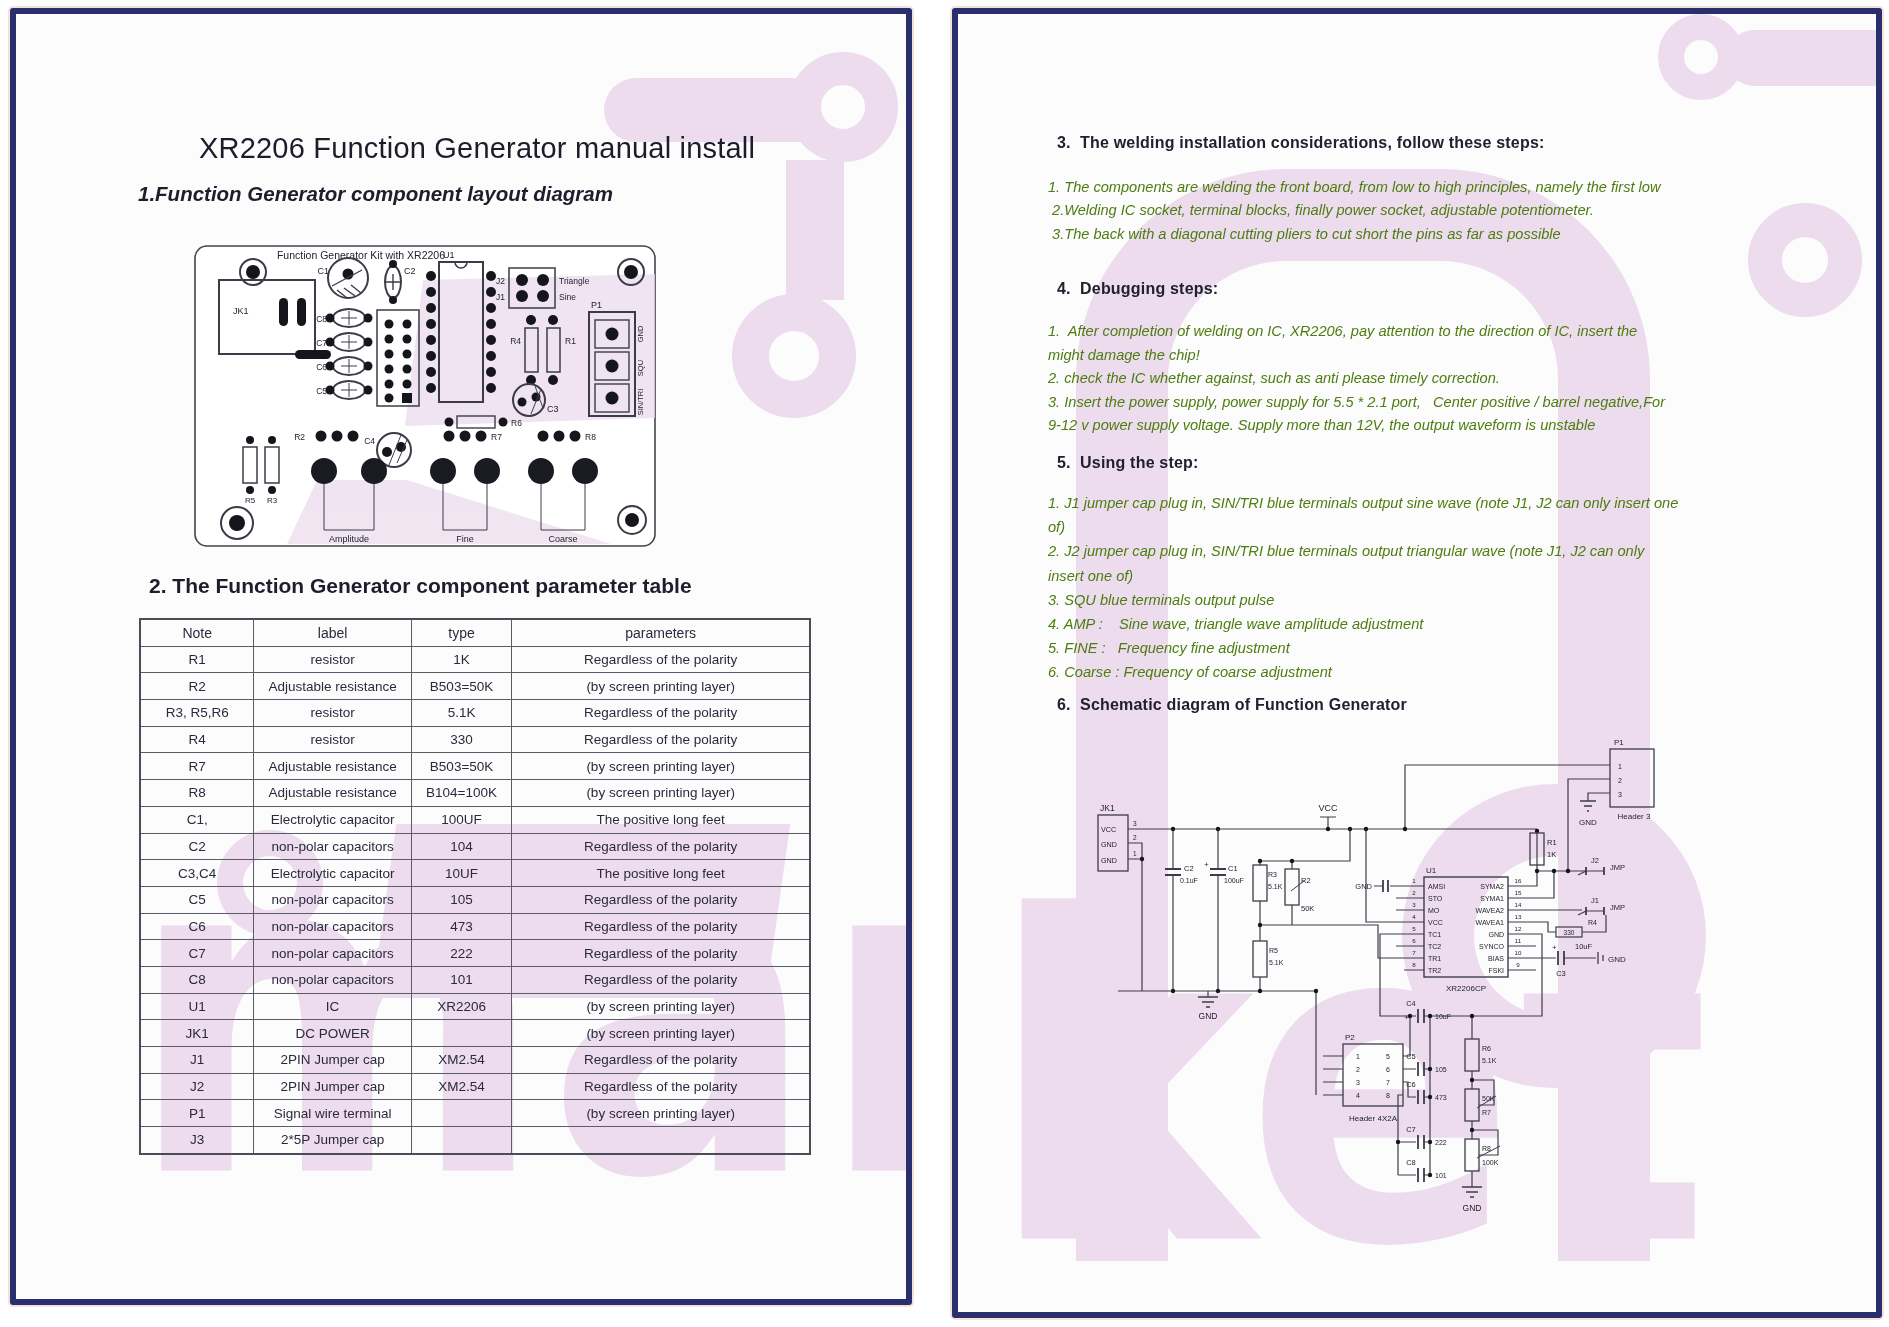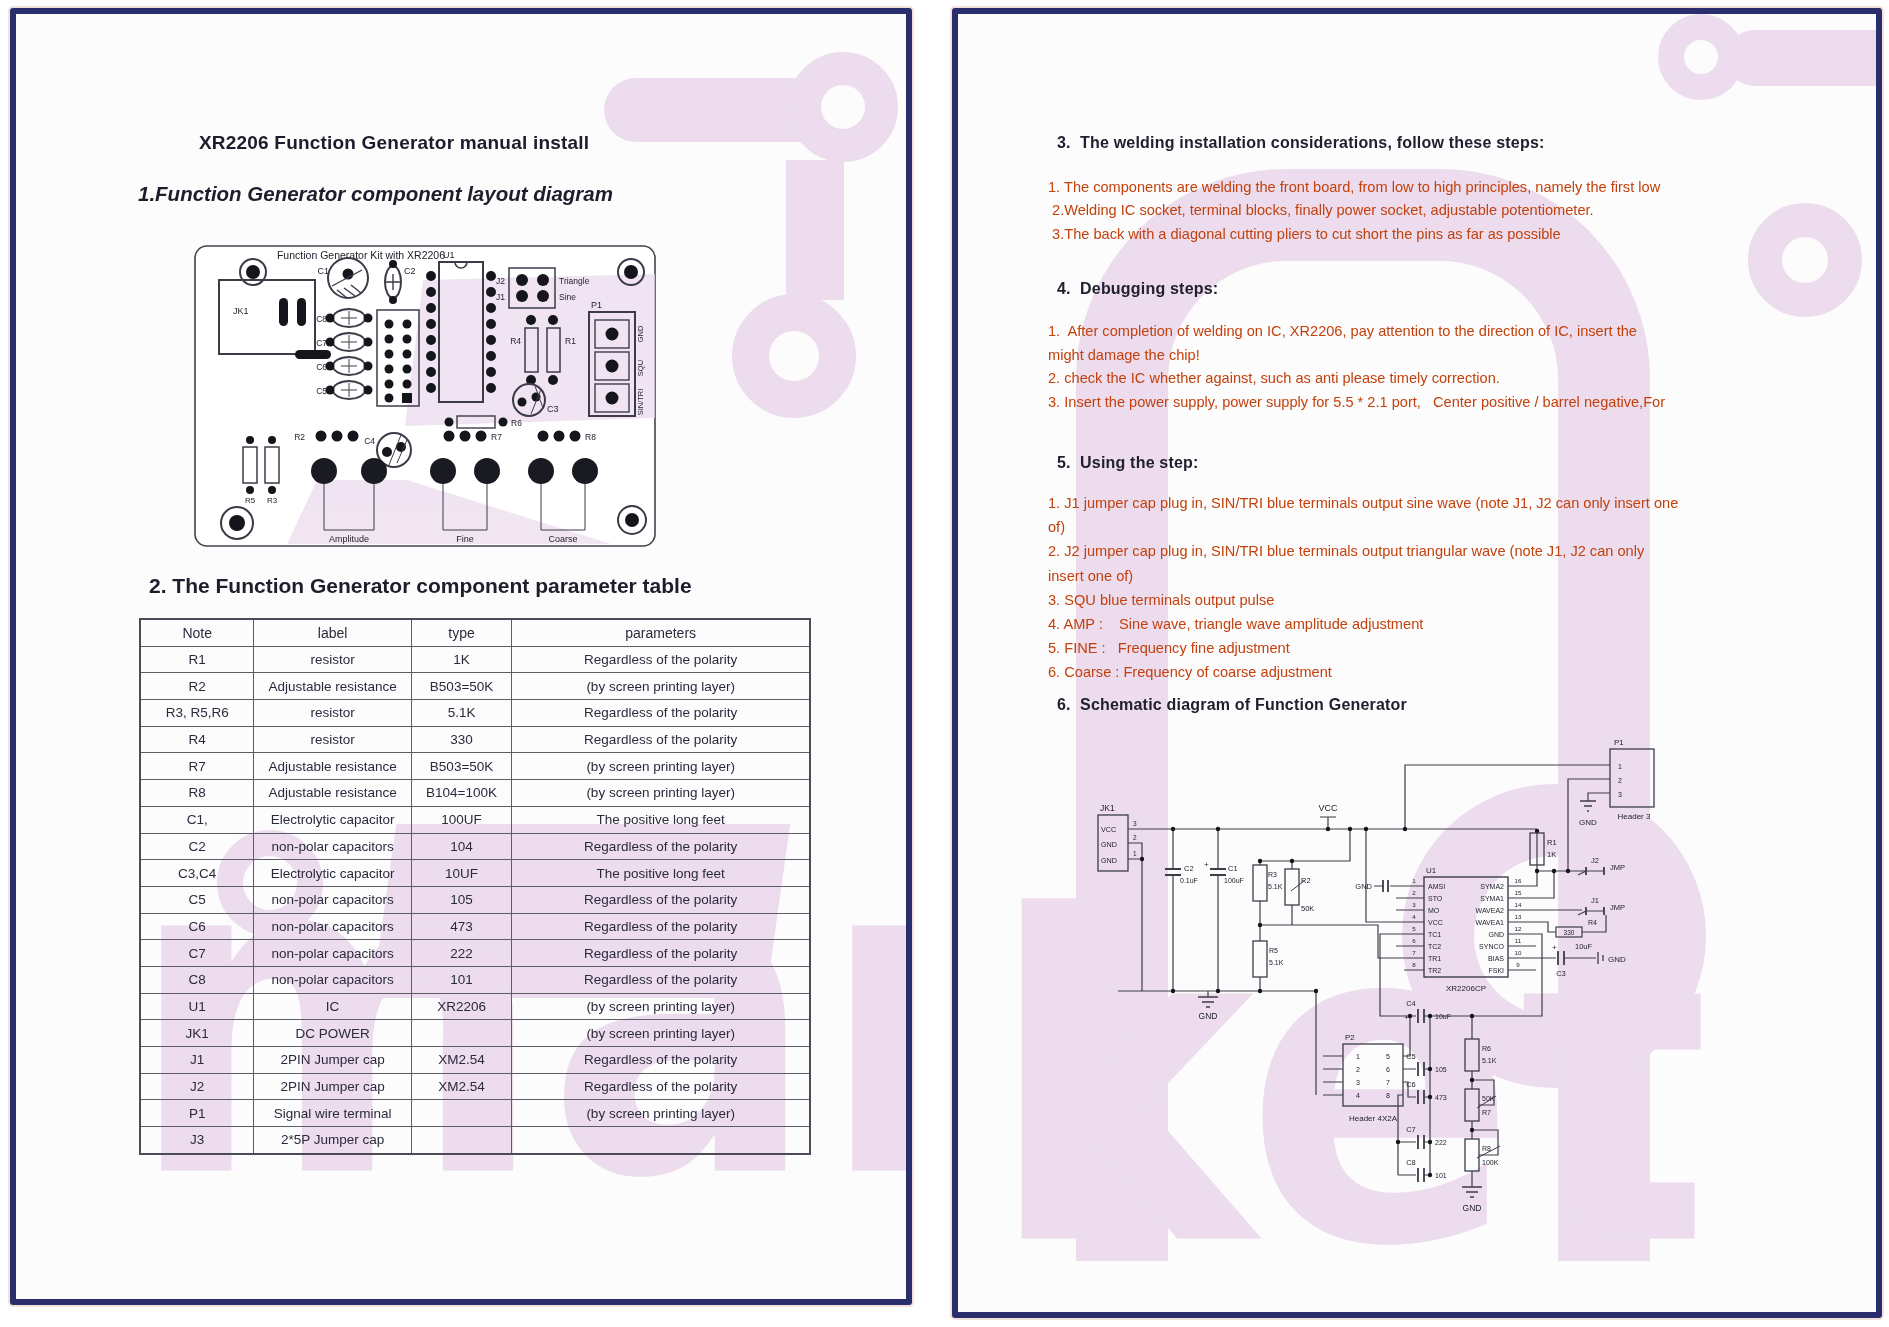--- a/index.html
+++ b/index.html
@@ -11,32 +11,32 @@
   #page-right{left:952px;top:8px;width:918px;height:1298px;}
   .content{position:absolute;inset:0;z-index:2;}
   
   .wmlayer{position:absolute;inset:0;z-index:1;}
   .wm{position:absolute;background:#ecdcee;}
   .wmdonut{position:absolute;background:transparent;border-style:solid;border-color:#ecdcee;border-radius:50%;}
   .wmtext{position:absolute;color:#ecdcee;font-weight:bold;font-family:"DejaVu Sans",sans-serif;
           font-size:400px;line-height:1;letter-spacing:2px;transform:scaleY(1.12);transform-origin:top left;}
   .arch{position:absolute;border:92px solid #ecdcee;border-bottom:none;border-radius:210px 210px 0 0;background:transparent;}
   
-  .doc-title{position:absolute;font-size:19px;font-weight:bold;color:#1c1c2b;letter-spacing:.2px;}
+  .doc-title{position:absolute;font-size:29px;font-weight:normal;color:#1c1c2b;letter-spacing:.2px;}
   .h-left{position:absolute;font-size:20.5px;font-weight:bold;color:#1d1d2c;white-space:pre-wrap;}
   
   .ptable{position:absolute;border-collapse:collapse;table-layout:fixed;background:transparent;}
   .ptable th,.ptable td{border:1px solid #5c5c68;font-size:13.5px;text-align:center;height:25.7px;
        padding:0 3px;color:#2a2a3c;font-weight:normal;overflow:hidden;white-space:nowrap;}
   .ptable th{font-size:14px;}
   .ptable{border:2px solid #4c4c58;}
   
   .h-right{position:absolute;font-size:16px;font-weight:bold;color:#20202f;white-space:pre-wrap;letter-spacing:.2px;}
   .para{position:absolute;}
-  .para .line{white-space:pre-wrap;font-size:14.6px;color:#c2410c;}
+  .para .line{white-space:pre-wrap;font-size:14.6px;color:#4d7c0f;font-style:italic;}
   
   svg{position:absolute;overflow:visible;}
   .ink{stroke:#3c3c49;fill:none;}
   text{font-family:"Liberation Sans",sans-serif;fill:#23232f;}
 </style>
 </head>
 <body>
 
 <div class="stage">
 
@@ -392,20 +392,21 @@
           <div class="line"> 2.Welding IC socket, terminal blocks, finally power socket, adjustable potentiometer.</div>
           <div class="line"> 3.The back with a diagonal cutting pliers to cut short the pins as far as possible</div>
         </div>
 
       <div class="h-right" style="left:99px;top:266px;">4.  Debugging steps:</div>
       <div class="para" style="left:90px;top:306px;width:810px;line-height:23.5px;">
           <div class="line">1.  After completion of welding on IC, XR2206, pay attention to the direction of IC, insert the</div>
           <div class="line">might damage the chip!</div>
           <div class="line">2. check the IC whether against, such as anti please timely correction.</div>
           <div class="line">3. Insert the power supply, power supply for 5.5 * 2.1 port,   Center positive / barrel negative,For</div>
+          <div class="line">9-12 v power supply voltage. Supply more than 12V, the output waveform is unstable</div>
         </div>
 
       <div class="h-right" style="left:99px;top:440px;">5.  Using the step:</div>
       <div class="para" style="left:90px;top:477px;width:810px;line-height:24.2px;">
           <div class="line">1. J1 jumper cap plug in, SIN/TRI blue terminals output sine wave (note J1, J2 can only insert one</div>
           <div class="line">of)</div>
           <div class="line">2. J2 jumper cap plug in, SIN/TRI blue terminals output triangular wave (note J1, J2 can only</div>
           <div class="line">insert one of)</div>
           <div class="line">3. SQU blue terminals output pulse</div>
           <div class="line">4. AMP :    Sine wave, triangle wave amplitude adjustment</div>

